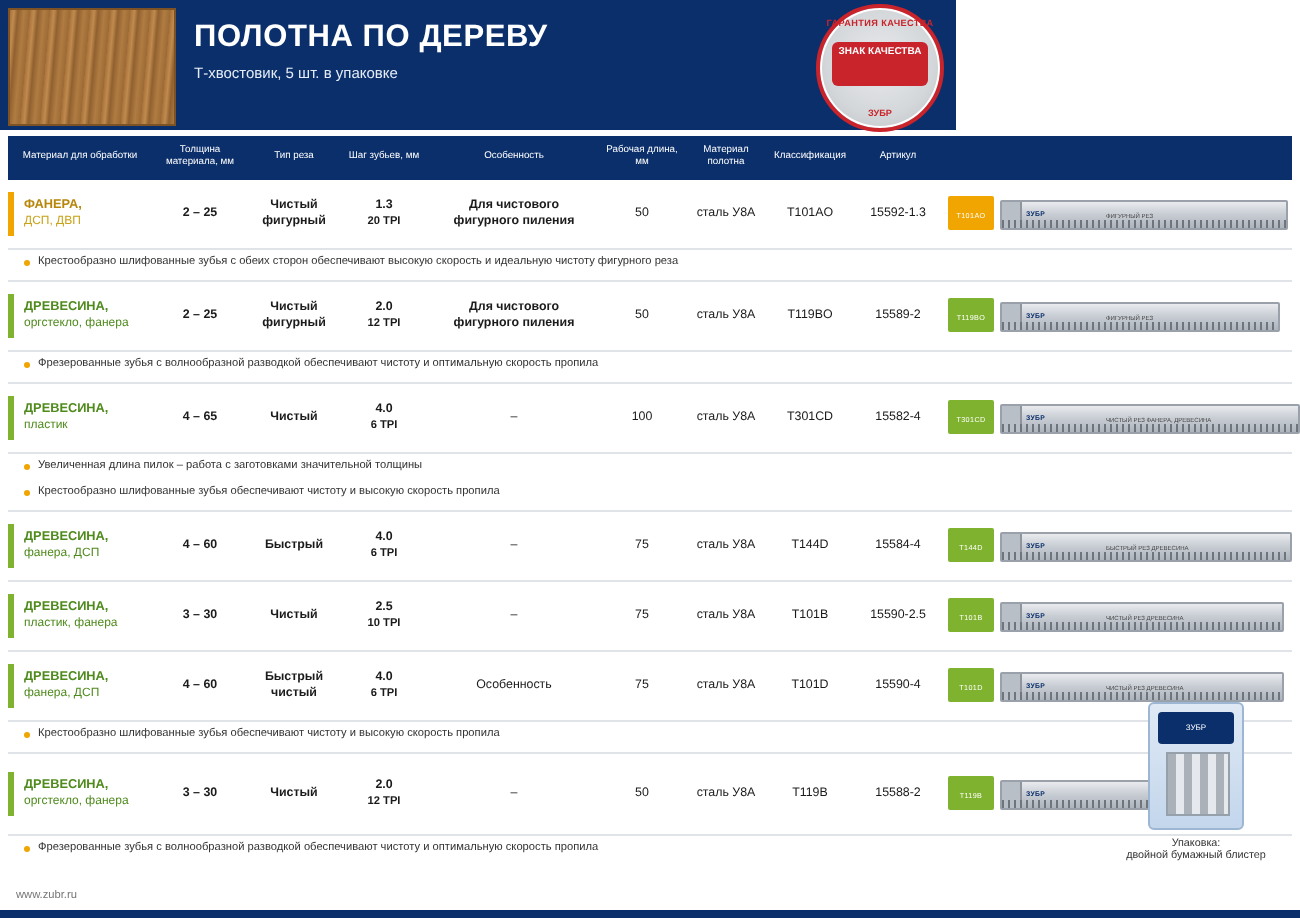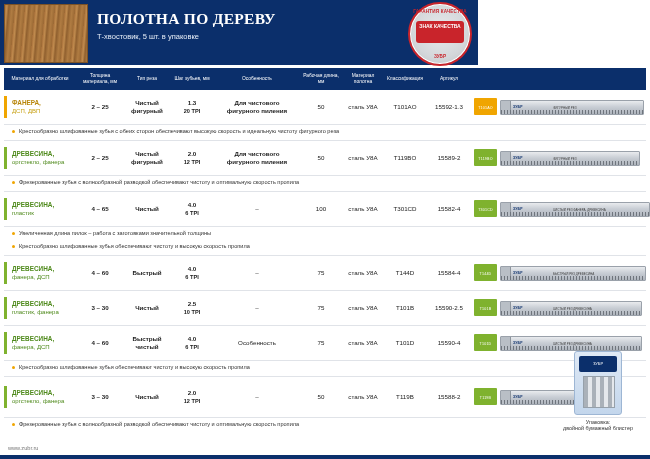--- a/index.html
+++ b/index.html
@@ -13,21 +13,21 @@
   .page{position:relative;width:650px;height:459px;background:#fff;}
 
   
   .header{position:absolute;left:0;top:0;width:650px;height:65px;background:#0b2f6b;}
   .hdr-wood{position:absolute;left:4px;top:4px;width:82px;height:57px;
     background:
       repeating-linear-gradient(95deg, #a8703a 0px, #c08b4e 2px, #90602f 4px, #b07c42 7px, #9c6a35 10px),
       #a8703a;
     border:1px solid #7d5326;}
   .hdr-titles{position:absolute;left:97px;top:9px;color:#fff;}
-  .hdr-title{font-size:15.5px;font-weight:bold;letter-spacing:.3px;line-height:19px;font-family:Liberation Serif, serif;}
+  .hdr-title{font-size:15.5px;font-weight:bold;letter-spacing:.3px;line-height:19px;}
   .hdr-sub{font-size:7.5px;margin-top:4px;color:#e6edf7;line-height:10px;}
   .hdr-stamp{position:absolute;left:408px;top:2px;width:60px;height:60px;border-radius:50%;
     background:radial-gradient(circle at 50% 45%, #e8eaec 0%, #d4d7da 60%, #b9bdc1 100%);
     border:2px solid #c9242b;box-shadow:0 0 0 1px #fff inset;}
   .hdr-stamp .st-top{position:absolute;top:5px;left:0;width:100%;text-align:center;
     font-size:4.6px;color:#c9242b;font-weight:bold;letter-spacing:.2px;}
   .hdr-stamp .st-mid{position:absolute;top:17px;left:6px;width:48px;height:22px;
     background:#c9242b;border-radius:3px;}
   .hdr-stamp .st-mid span{display:block;color:#fff;font-size:5px;font-weight:bold;text-align:center;padding-top:2px;line-height:6px;}
   .hdr-stamp .st-bot{position:absolute;bottom:5px;left:0;width:100%;text-align:center;

